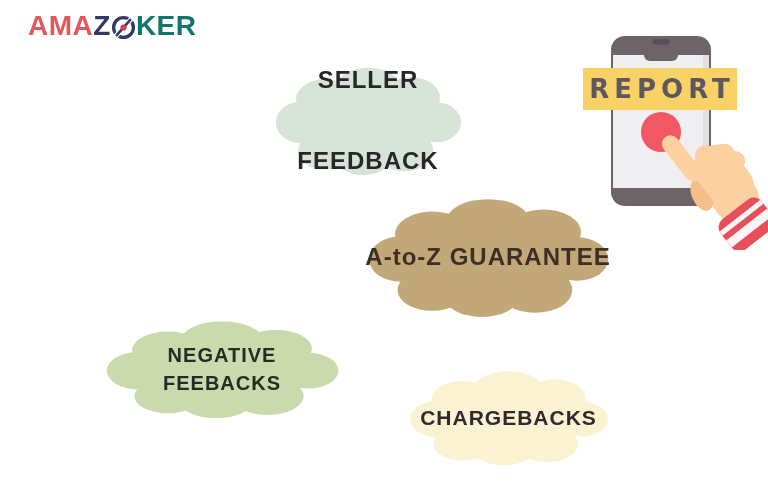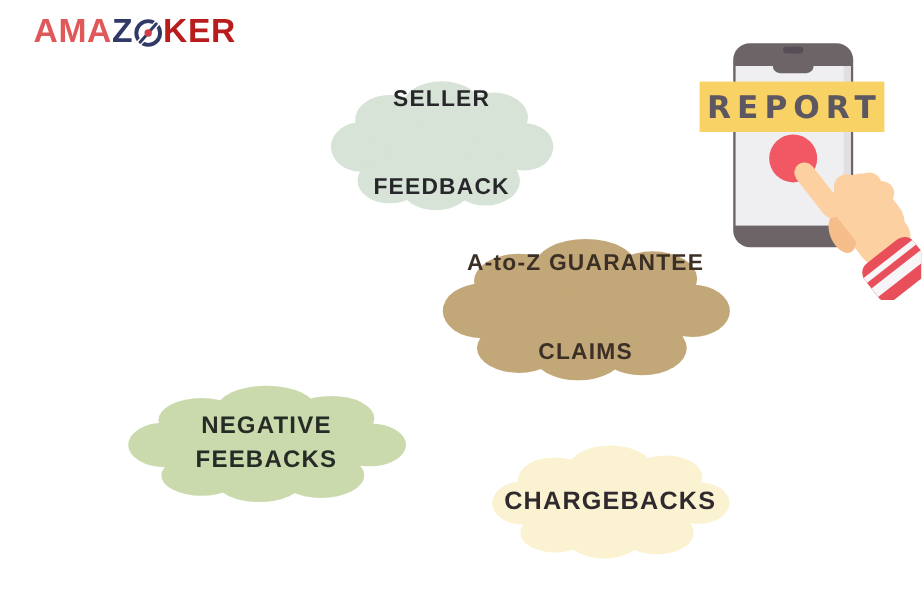--- a/index.html
+++ b/index.html
@@ -47,21 +47,21 @@
     left: 0; top: 0; right: 0; bottom: 0;
     display: flex;
     flex-direction: column;
     align-items: center;
     justify-content: center;
     text-align: center;
     font-weight: bold;
     letter-spacing: 1px;
     line-height: 1.42;
   }
-  .fs19 { font-size: 19px; gap: 47px; }
+  .fs19 { font-size: 24px; gap: 47px; }
   .fs20 { font-size: 20px; }
   .fs21 { font-size: 21px; }
 
   
   .report-graphic {
     position: absolute;
     left: 560px;
     top: 0px;
     width: 208px;
     height: 250px;
@@ -97,41 +97,40 @@
 
   <div class="logo">
     <span style="color: rgb(224, 88, 90);">AMA</span>
     <span style="color: rgb(49, 58, 102);">Z</span>
     <svg class="logo-o-svg" viewBox="0 0 26 26">
       <circle cx="13" cy="13" r="10.3" fill="none" stroke-width="3.4" style="stroke: rgb(49, 58, 102);"></circle>
       <line x1="21.5" y1="3.5" x2="4.5" y2="22.5" stroke="#ffffff" stroke-width="5"></line>
       <line x1="20" y1="5" x2="6" y2="21" stroke-width="2.6" stroke-linecap="round" style="stroke: rgb(49, 58, 102);"></line>
       <circle cx="13" cy="13" r="3.2" style="fill: rgb(207, 63, 74);"></circle>
     </svg>
-    <span style="color: #b91c1c;">KER</span>
+    <span style="color: #0f766e;">KER</span>
   </div>
 
   <div class="cloud" style="left:272px; top:64px; width:192px; height:113px;">
     <svg class="cloud-svg" viewBox="0 0 200 120" preserveAspectRatio="none">
       <use href="#cloudShape" style="fill: rgb(214, 227, 214);"></use>
     </svg>
     <div class="cloud-label fs19" style="color: rgb(39, 39, 43);">
       <span>SELLER</span>
       <span>FEEDBACK</span>
     </div>
   </div>
 
 
   <div class="cloud" style="left:364px; top:195px; width:248px; height:124px;text-decoration:underline;">
     <svg class="cloud-svg" viewBox="0 0 200 120" preserveAspectRatio="none">
       <use href="#cloudShape" style="fill: rgb(194, 168, 120);"></use>
     </svg>
     <div class="cloud-label fs19" style="color: rgb(59, 47, 38);">
       <span>A-to-Z GUARANTEE</span>
-      <span>CLAIMS</span>
     </div>
   </div>
 
   <div class="cloud" style="left:102px; top:318px; width:240px; height:102px;">
     <svg class="cloud-svg" viewBox="0 0 200 120" preserveAspectRatio="none">
       <use href="#cloudShape" style="fill: rgb(203, 218, 173);"></use>
     </svg>
     <div class="cloud-label fs20" style="color: rgb(38, 43, 37);">
       <span>NEGATIVE</span>
       <span>FEEBACKS</span>

